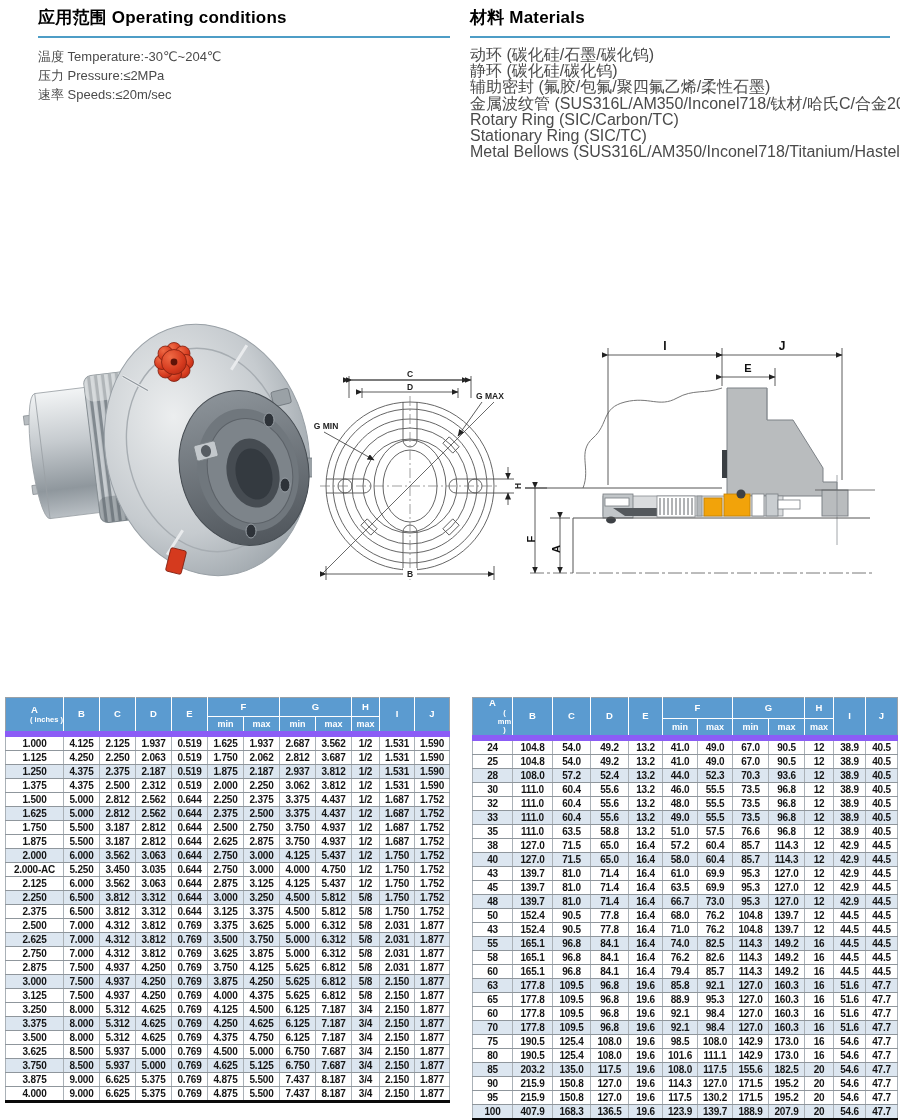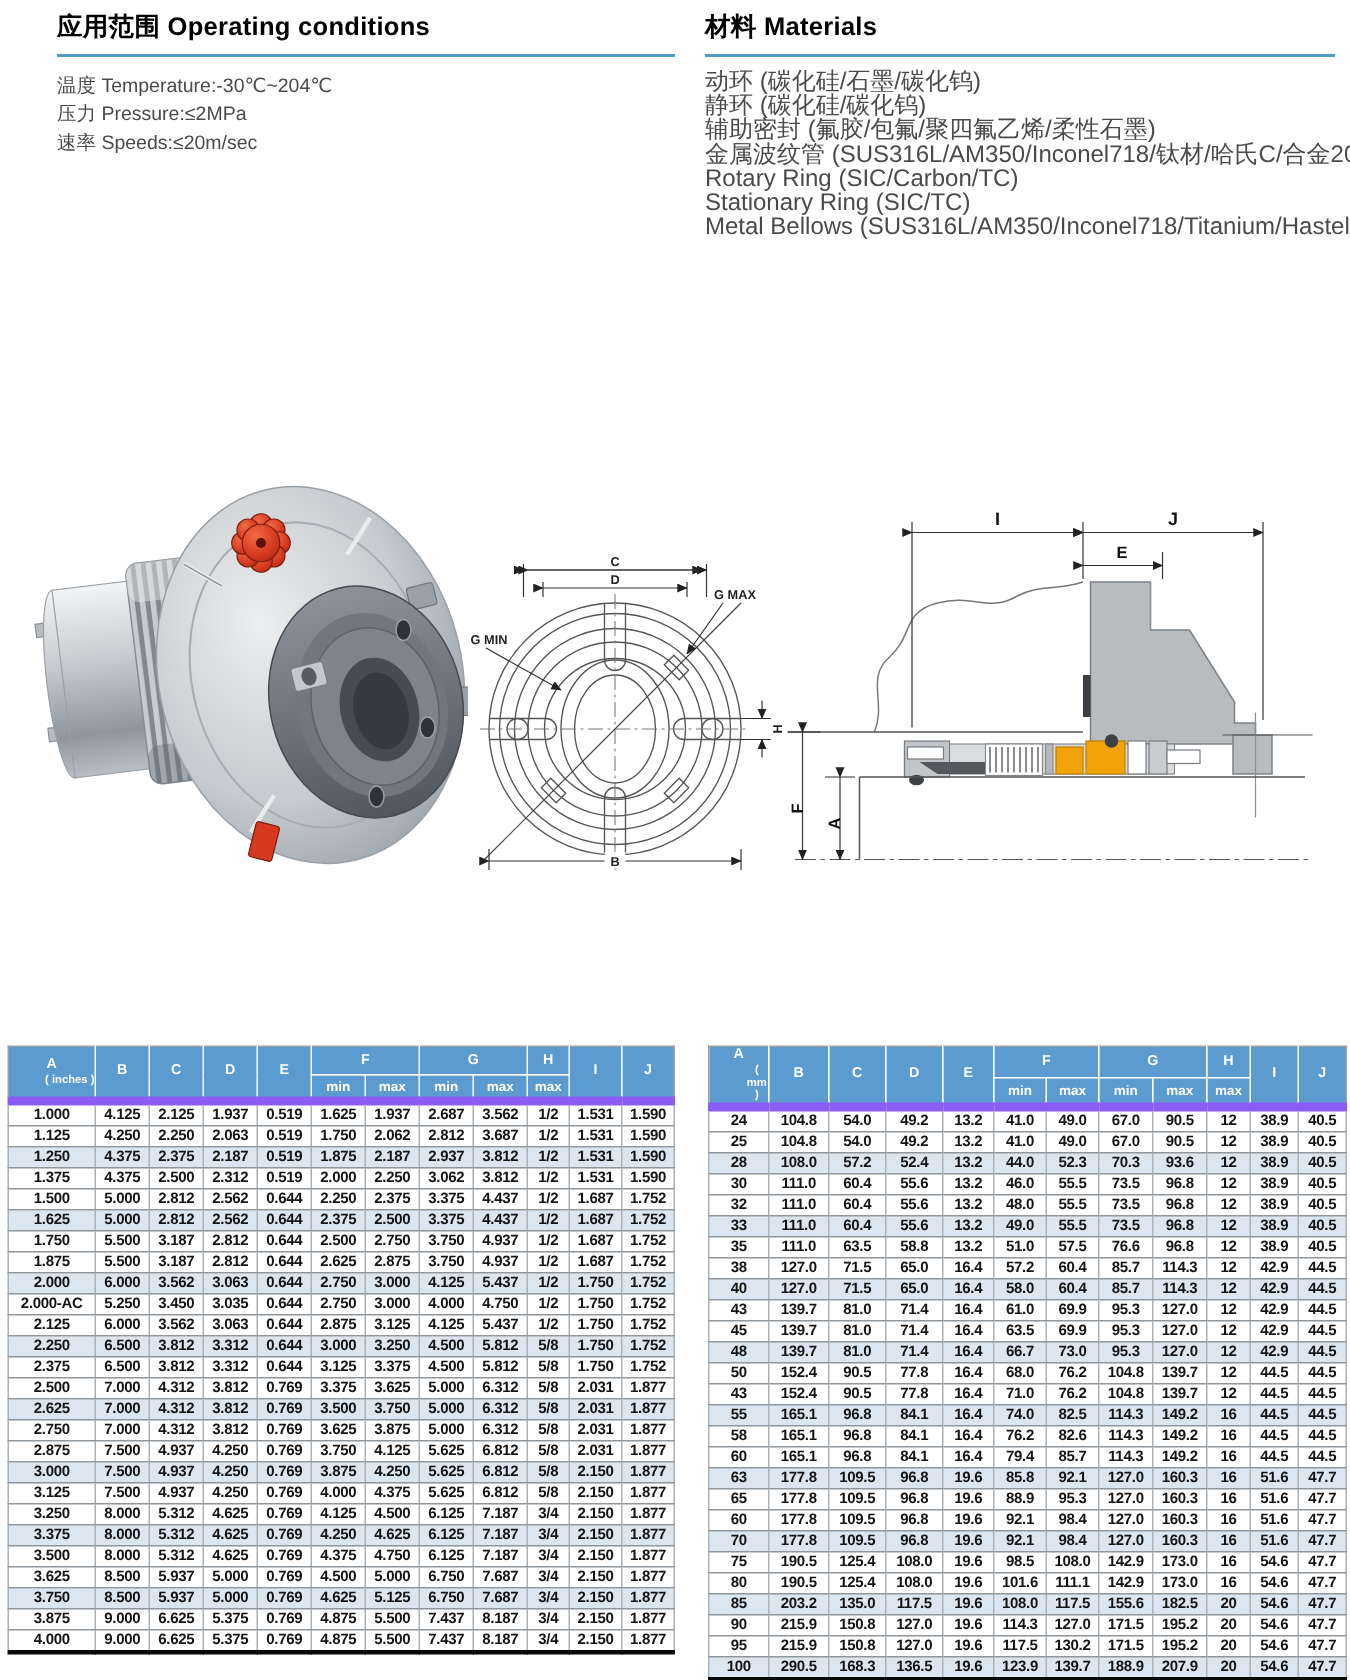--- a/index.html
+++ b/index.html
@@ -1090,21 +1090,21 @@
             <td>117.5</td>
             <td>130.2</td>
             <td>171.5</td>
             <td>195.2</td>
             <td>20</td>
             <td>54.6</td>
             <td>47.7</td>
           </tr>
           <tr class="alt">
             <td>100</td>
-            <td>290.5</td>
+            <td>407.9</td>
             <td>168.3</td>
             <td>136.5</td>
             <td>19.6</td>
             <td>123.9</td>
             <td>139.7</td>
             <td>188.9</td>
             <td>207.9</td>
             <td>20</td>
             <td>54.6</td>
             <td>47.7</td>

